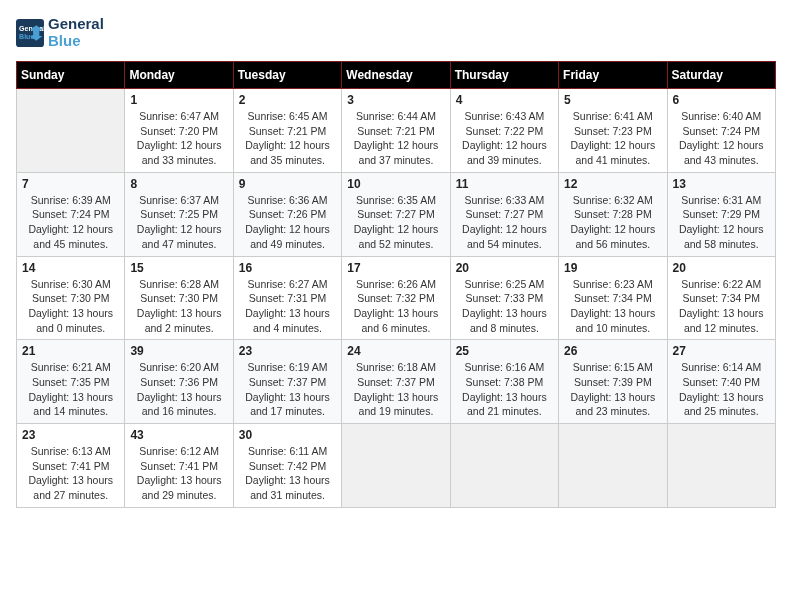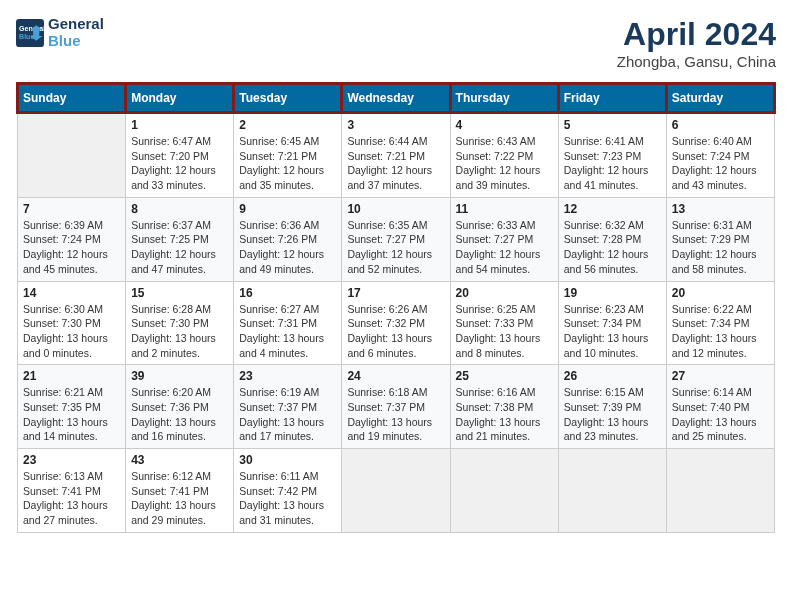--- a/index.html
+++ b/index.html
@@ -36,46 +36,47 @@
     .title-block .location {
       font-size: 15px;
       color: #444;
     }
     table {
       width: 100%;
       border-collapse: collapse;
       font-size: 11px;
     }
     thead tr th {
-      background: #0369a1;
+      background: #000000;
       color: #fff;
       padding: 6px 4px;
       text-align: left;
       font-size: 12px;
       font-weight: bold;
-      border: 3px solid #7f1d1d;
+      border: 1px solid #7f1d1d;
     }
     tbody tr td {
       border: 1px solid #ccc;
       vertical-align: top;
       padding: 4px 5px;
       min-height: 70px;
       width: 14.28%;
     }
     .day-number {
       font-weight: bold;
       font-size: 12px;
       color: #222;
       display: block;
       margin-bottom: 2px;
     }
     .day-info {
       color: #333;
       font-size: 10.5px;
       line-height: 1.4;
+      text-align: center;
     }
     tbody tr:nth-child(even) td {
       background: #f7f9fb;
     }
     .empty-cell {
       background: #f0f0f0 !important;
     }
   </style>
 </head>
 <body>
@@ -86,24 +87,20 @@
       <rect x="0" y="0" width="36" height="36" rx="4" fill="#1a3a5c"></rect>
       <text x="4" y="15" font-size="9" fill="white" font-weight="bold" font-family="Arial">General</text>
       <text x="4" y="26" font-size="9" fill="#4a9fd4" font-weight="bold" font-family="Arial">Blue</text>
       <polygon points="26,8 34,14 30,14 30,22 34,22 26,28 18,22 22,22 22,14 18,14" fill="#4a9fd4"></polygon>
     </svg>
     <div style="display:flex;flex-direction:column;line-height:1.1">
       <span style="font-size:15px;font-weight:bold;color:#1a3a5c;">General</span>
       <span style="font-size:15px;font-weight:bold;color:#4a9fd4;">Blue</span>
     </div>
   </div>
-  <div class="title-block">
-    <div class="month-year">April 2024</div>
-    <div class="location">Zhongba, Gansu, China</div>
-  </div>
 </div>
 
 <table>
   <thead>
     <tr>
     <th>Sunday</th>
         <th>Monday</th>
         <th>Tuesday</th>
         <th>Wednesday</th>
         <th>Thursday</th>

